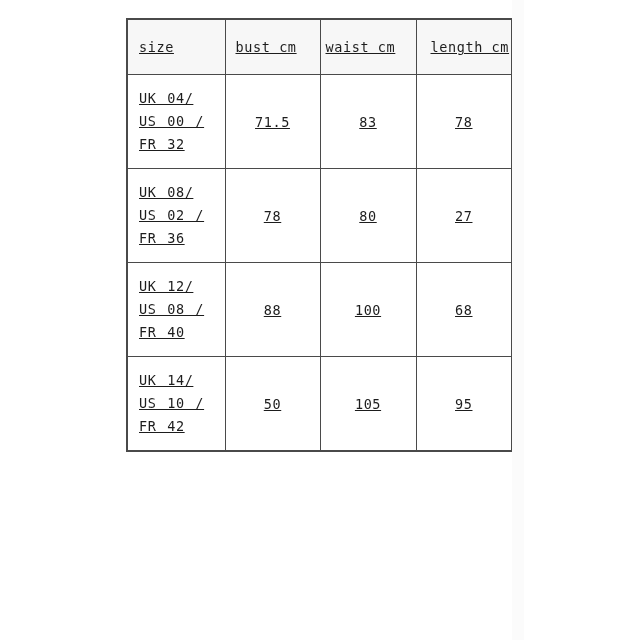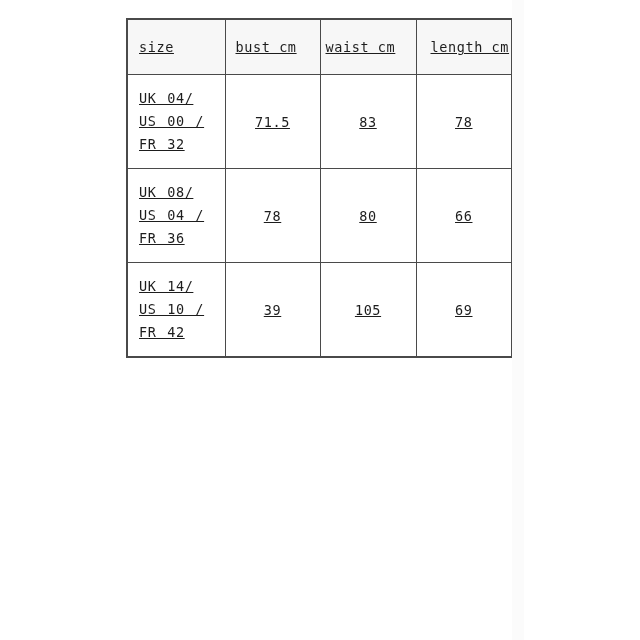--- a/index.html
+++ b/index.html
@@ -129,30 +129,36 @@
         </tr>
       </thead>
       <tbody id="table-body">
           <tr>
             <td class="cell-size">UK 04/ US 00 / FR 32</td>
             <td class="cell-num">71.5</td>
             <td class="cell-num">83</td>
             <td class="cell-num">78</td>
           </tr>
           <tr>
-            <td class="cell-size">UK 08/ US 04 / FR 36</td>
+            <td class="cell-size">UK 08/ US 02 / FR 36</td>
             <td class="cell-num">78</td>
             <td class="cell-num">80</td>
-            <td class="cell-num">66</td>
+            <td class="cell-num">27</td>
+          </tr>
+          <tr>
+            <td class="cell-size">UK 12/ US 08 / FR 40</td>
+            <td class="cell-num">88</td>
+            <td class="cell-num">100</td>
+            <td class="cell-num">68</td>
           </tr>
           <tr>
             <td class="cell-size">UK 14/ US 10 / FR 42</td>
-            <td class="cell-num">39</td>
+            <td class="cell-num">50</td>
             <td class="cell-num">105</td>
-            <td class="cell-num">69</td>
+            <td class="cell-num">95</td>
           </tr>
         </tbody>
     </table>
 
   </div>
 
   <div id="scroll-track">
     
   </div>
 

